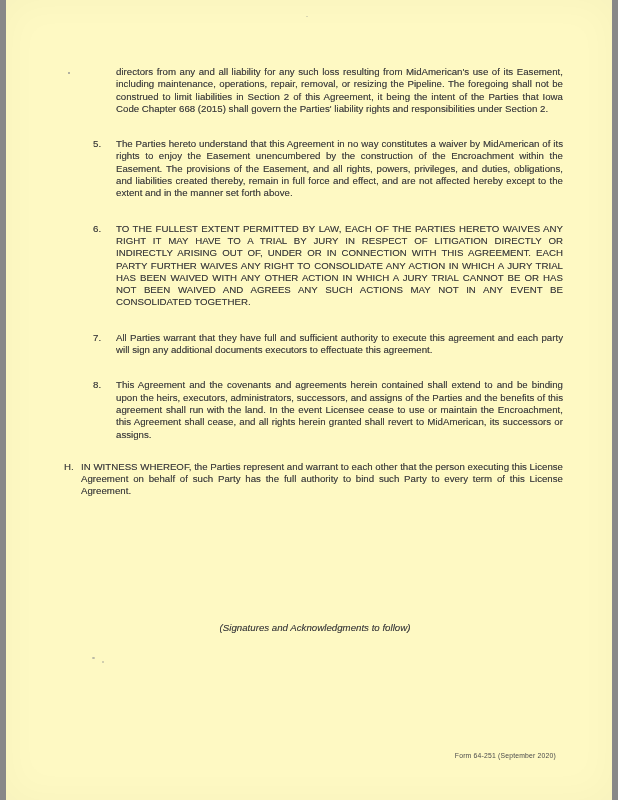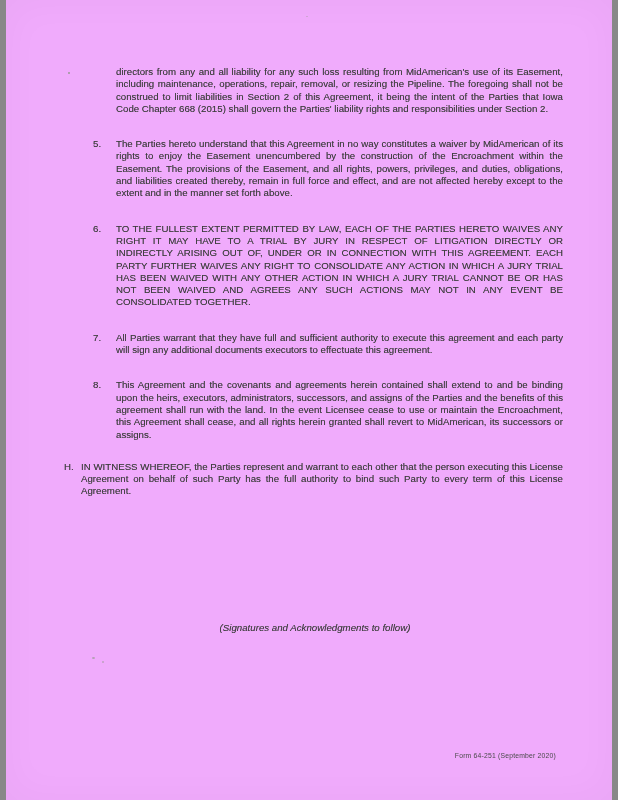--- a/index.html
+++ b/index.html
@@ -1,21 +1,21 @@
 <!DOCTYPE html>
 <html><head>
 <meta charset="utf-8">
 <style>
   html, body { margin: 0; padding: 0; background: #888; }
   .page {
     position: relative;
     width: 606px;
     height: 800px;
     margin: 0 auto;
-    background: #f0abfc;
+    background: #fef9c3;
     overflow: hidden;
     font-family: "Liberation Sans", sans-serif;
     color: #3d3d3d;
     box-shadow: inset 0 0 40px rgba(0,0,0,0.03);
   }
   .content {
     position: absolute;
     top: 66px;
     left: 110px;
     width: 447px;

